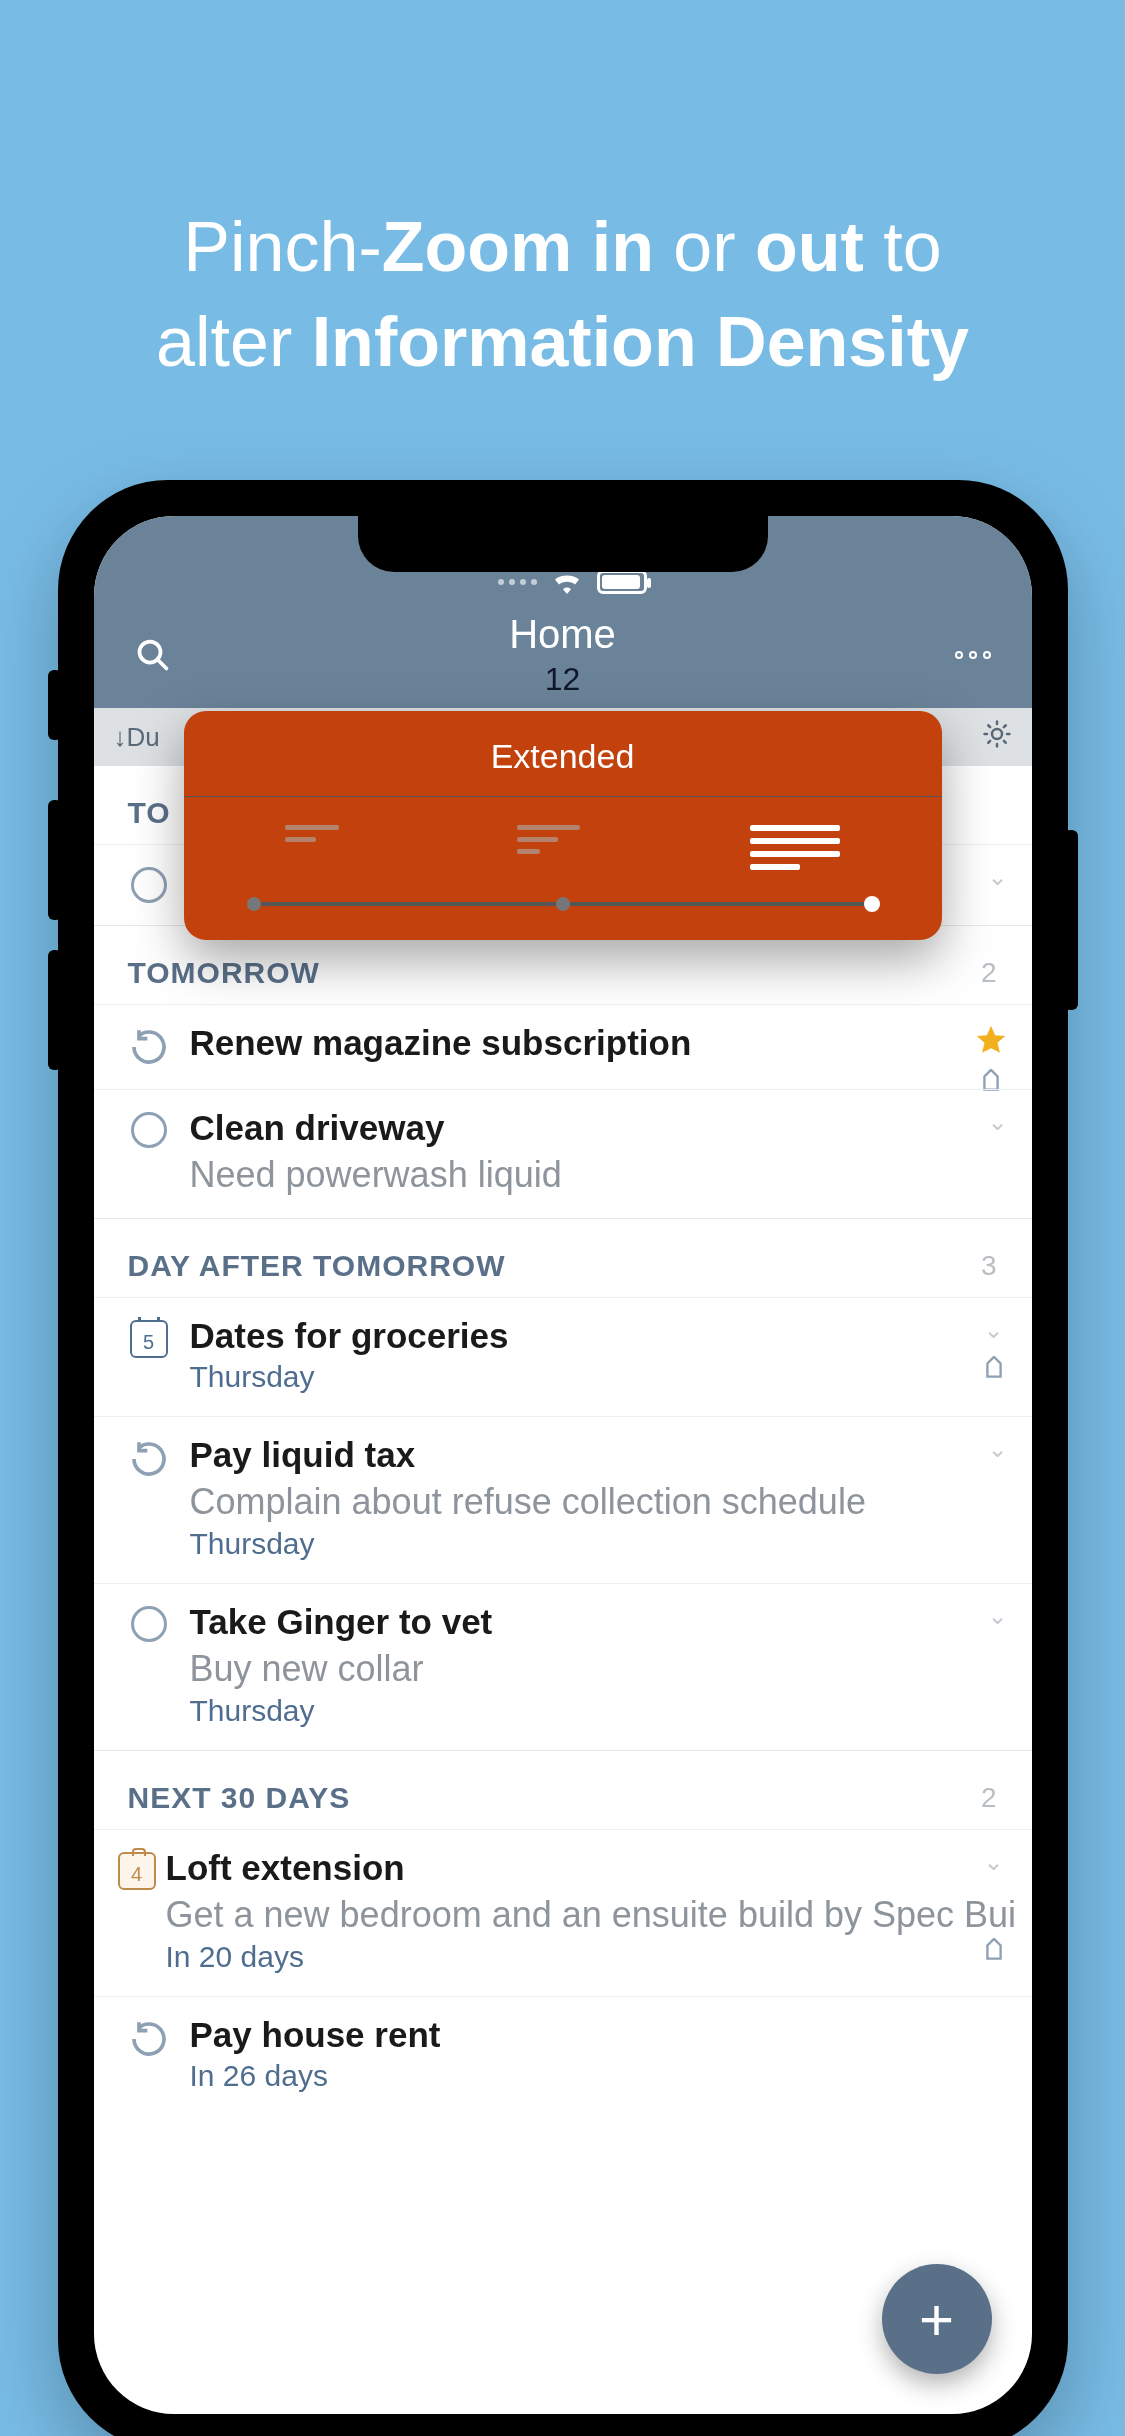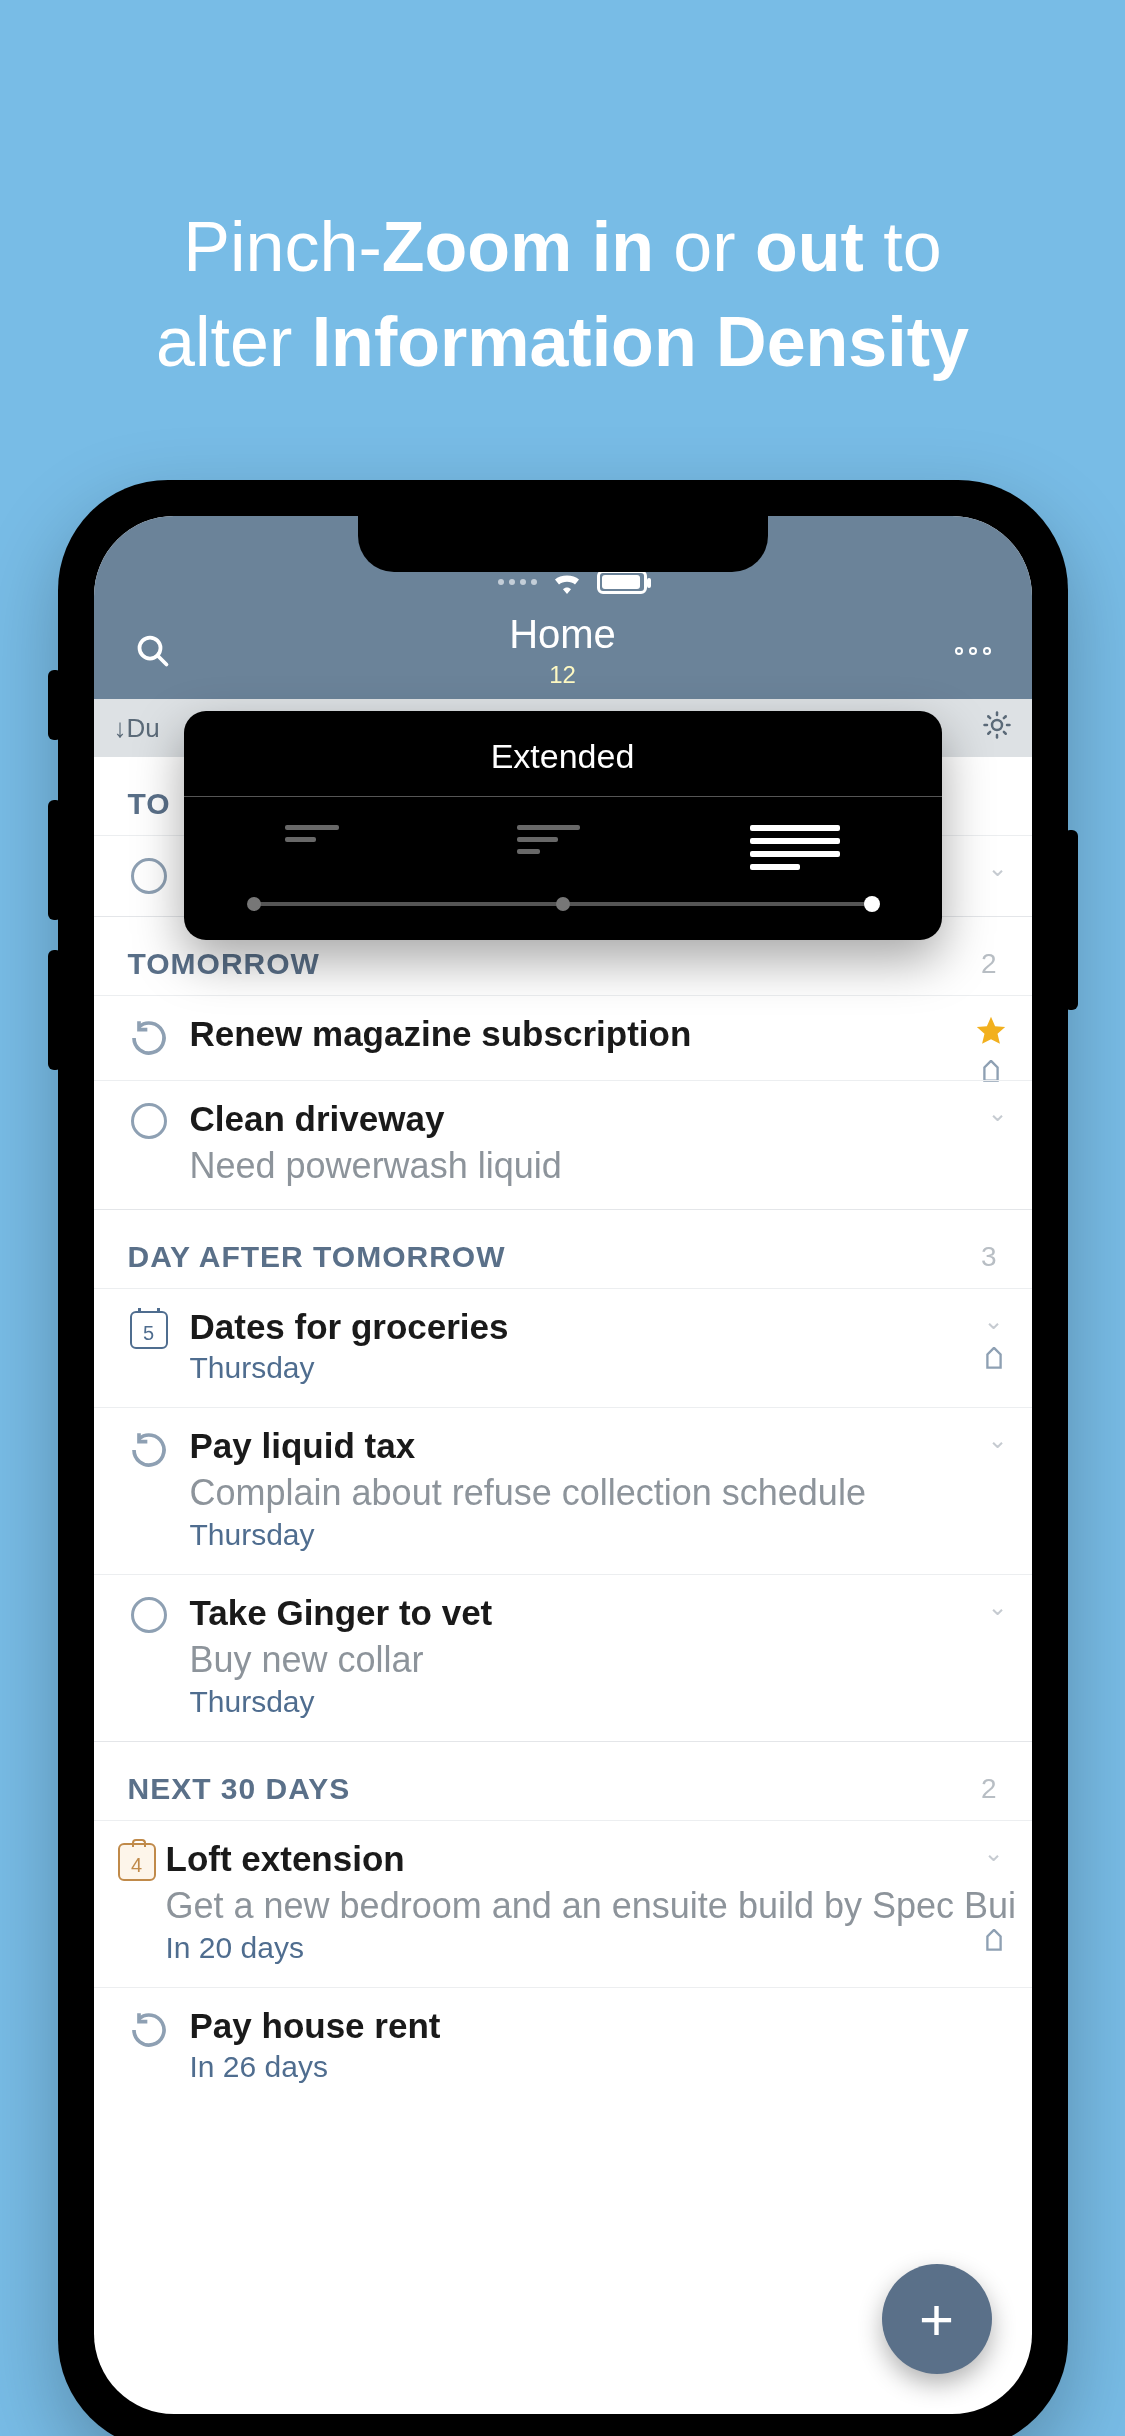--- a/index.html
+++ b/index.html
@@ -89,21 +89,21 @@
   .batt-fill { position:absolute; left:2px; top:2px; bottom:2px; width:38px; background:#fff; border-radius:3px;}
 
   .nav-row {
     display: flex;
     align-items: center;
     justify-content: center;
     padding: 18px 34px 10px 34px;
   }
   .nav-center { text-align:center; flex:1; }
   .nav-title { font-size: 40px; font-weight: 400; color:#fff; }
-  .nav-sub { font-size: 24px; color:#fef9c3; margin-top:4px; }
+  .nav-sub { font-size: 32px; color:#0f172a; margin-top:4px; }
   .icon-btn { width:50px; height:50px; display:flex; align-items:center; justify-content:center; }
   .more-dots { display:flex; gap:6px; }
   .more-dots span { width:8px; height:8px; border:2px solid #fff; border-radius:50%; }
 
   
   .filter-bar {
     background: #dde1e4;
     height: 58px;
     display:flex;
     align-items:center;
@@ -159,21 +159,21 @@
   .chev { color:#c6cbd1; font-size:24px; }
   .star { color:#f2b01e; }
   .tag-ic { color:#8ea0b3; }
 
   .section-block { border-bottom: 1px solid #e4e6e9; }
 
   
   .density-popup {
     position:absolute;
     top: 195px; left: 90px; right: 90px;
-    background:#000000;
+    background:#c2410c;
     border-radius: 22px;
     color:#fff;
     padding: 26px 30px 34px 30px;
     z-index: 40;
     box-shadow: 0 20px 50px rgba(0,0,0,0.35);
   }
   .dp-title { text-align:center; font-size:34px; font-weight:400; }
   .dp-sub { text-align:center; font-size:27px; color:#c9c9c9; margin-top:14px; }
   .dp-divider { height:1px; background:#555; margin:20px -30px 0 -30px; }
   .dp-icons { display:flex; justify-content:space-around; margin-top:28px; }

